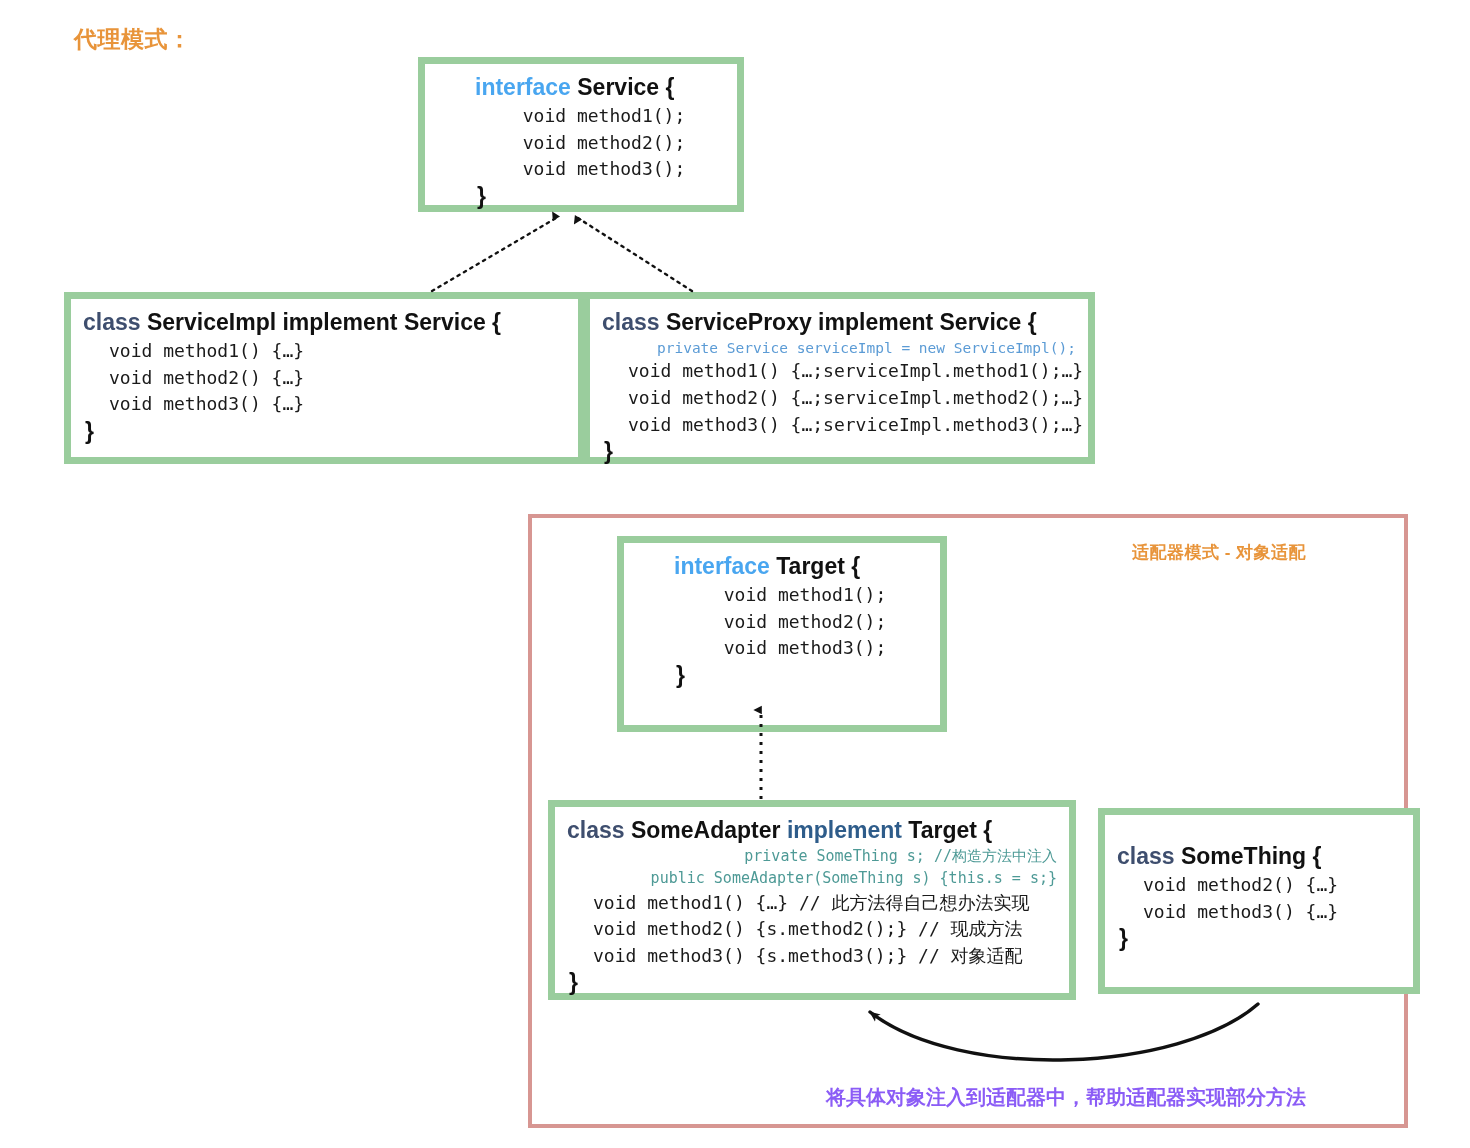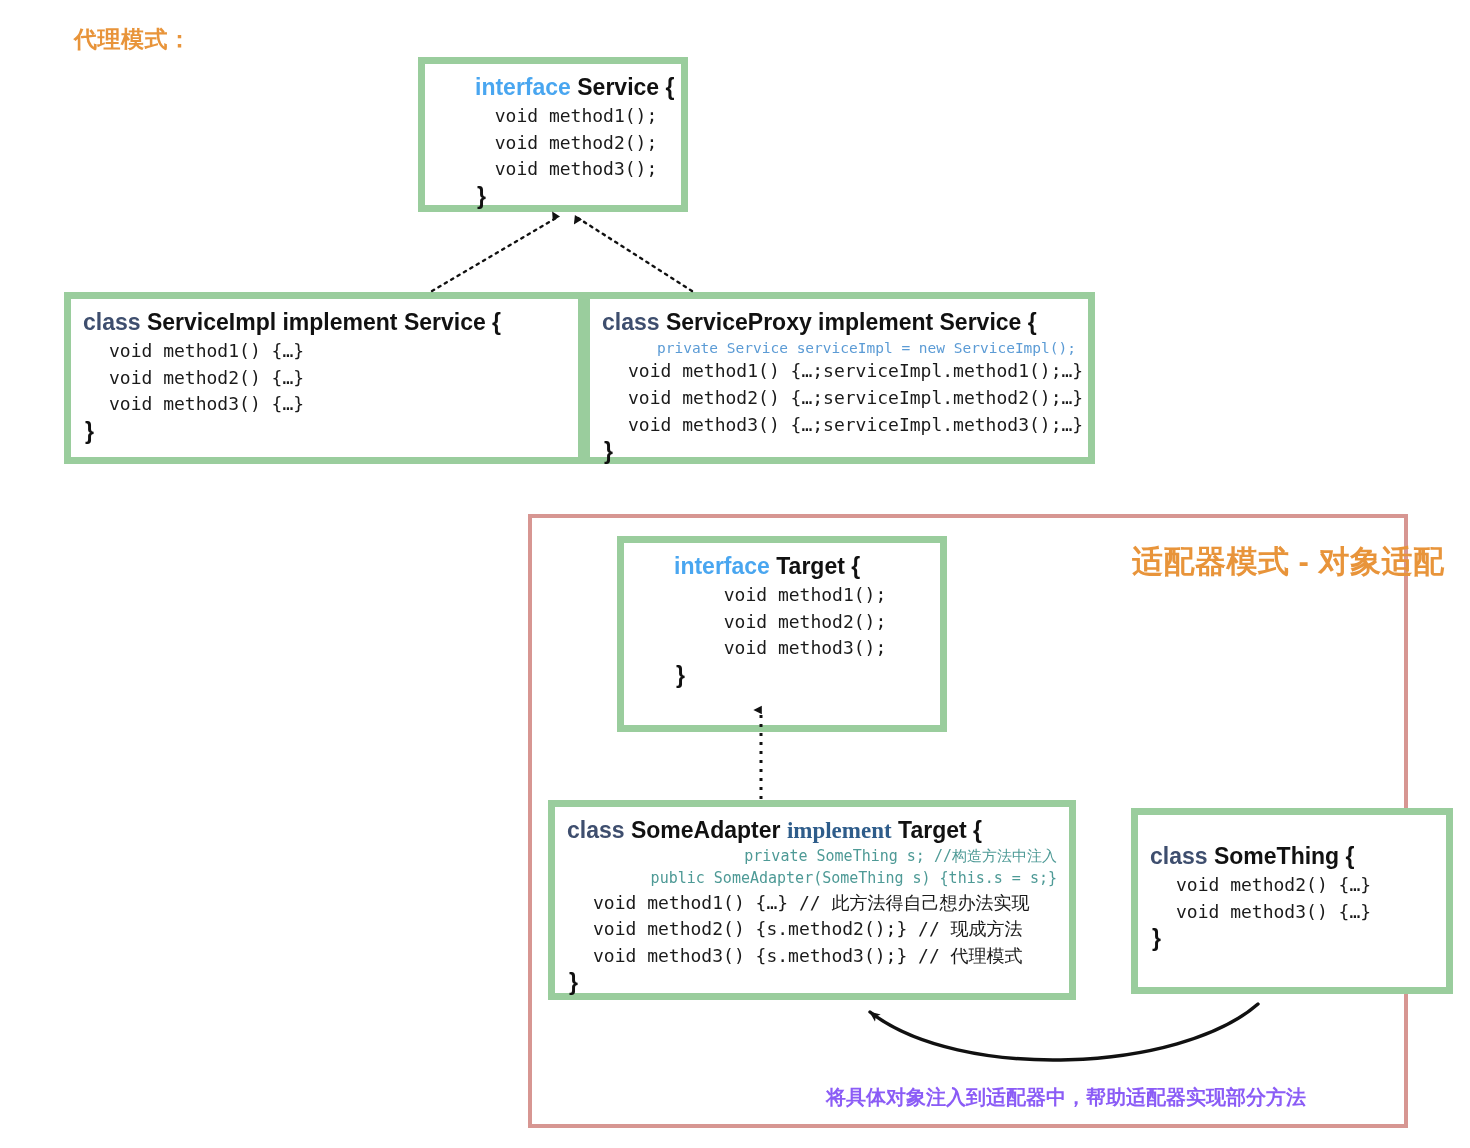--- a/index.html
+++ b/index.html
@@ -37,21 +37,21 @@
   }
   #proxy-title {
     left: 74px;
     top: 24px;
     font-size: 23px;
     letter-spacing: 0.5px;
   }
   #adapter-title {
     left: 1132px;
     top: 541px;
-    font-size: 31px;
+    font-size: 17px;
     letter-spacing: 0.5px;
   }
 
   
   #adapter-container {
     position: absolute;
     left: 528px;
     top: 514px;
     width: 880px;
     height: 614px;
@@ -77,21 +77,21 @@
     font-weight: bold;
     color: #111111;
     white-space: nowrap;
     line-height: 1.35;
   }
   .box-header.indent {
     padding-left: 38px;
   }
   .kw-interface { color: #49A6F0; }
   .kw-class     { color: #3E4E6E; }
-  .kw-implement { color: #2E5C8A; font-family: Liberation Serif, serif; }
+  .kw-implement { color: #2E5C8A; }
 
   
   .code-line {
     font-family: "DejaVu Sans Mono", "Liberation Mono", monospace;
     font-size: 18px;
     color: #1a1a1a;
     white-space: pre;
     line-height: 1.48;
   }
   .code-line.small-blue {
@@ -110,26 +110,26 @@
   .brace-close {
     font-size: 23px;
     font-weight: bold;
     color: #111111;
     line-height: 1.2;
     padding-left: 2px;
   }
   .brace-close.indent { padding-left: 40px; }
 
   
-  #box-service      { left: 418px; top: 57px;  width: 270px; height: 155px; }
+  #box-service      { left: 418px; top: 57px;  width: 326px; height: 155px; }
   #box-service-impl { left: 64px;  top: 292px; width: 521px; height: 172px; }
   #box-service-proxy{ left: 583px; top: 292px; width: 512px; height: 172px; }
   #box-target       { left: 617px; top: 536px; width: 330px; height: 196px; }
   #box-some-adapter { left: 548px; top: 800px; width: 528px; height: 200px; }
-  #box-some-thing   { left: 1098px;top: 808px; width: 322px; height: 186px; margin-left: 33px; }
+  #box-some-thing   { left: 1098px;top: 808px; width: 322px; height: 186px; }
 
   
   #adapter-caption {
     position: absolute;
     left: 826px;
     top: 1084px;
     font-size: 20px;
     font-weight: bold;
     color: #8b5cf6;
     white-space: nowrap;
@@ -205,21 +205,21 @@
       <div class="box-header">
         <span class="kw-class">class</span>
         <span>SomeAdapter</span>
         <span class="kw-implement">implement</span>
         <span>Target {</span>
       </div>
       <div class="code-line small-teal indent-sm">private SomeThing s; //构造方法中注入</div>
       <div class="code-line small-teal indent-sm">public SomeAdapter(SomeThing s) {this.s = s;}</div>
       <div class="code-line indent-1">void method1() {…} // 此方法得自己想办法实现</div>
       <div class="code-line indent-1">void method2() {s.method2();} // 现成方法</div>
-      <div class="code-line indent-1">void method3() {s.method3();} // 代理模式</div>
+      <div class="code-line indent-1">void method3() {s.method3();} // 对象适配</div>
       <div class="brace-close">}</div>
     </div>
   </div>
 
   <div class="uml-box" id="box-some-thing">
     <div class="box-inner" style="padding-top:26px">
       <div class="box-header">
         <span class="kw-class">class</span>
         <span>SomeThing {</span>
       </div>

